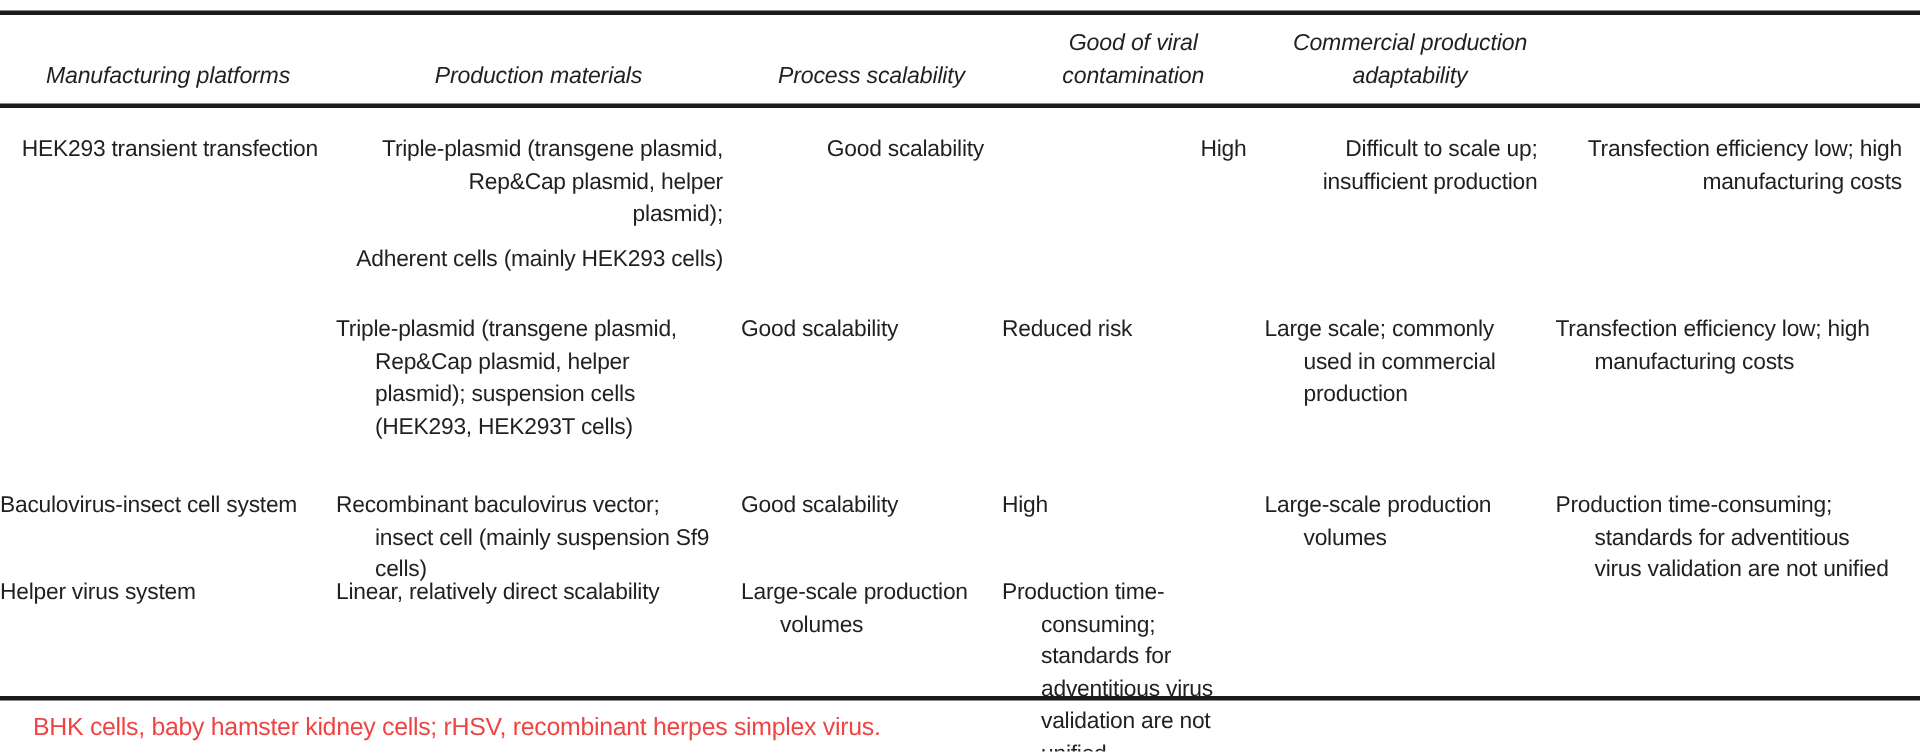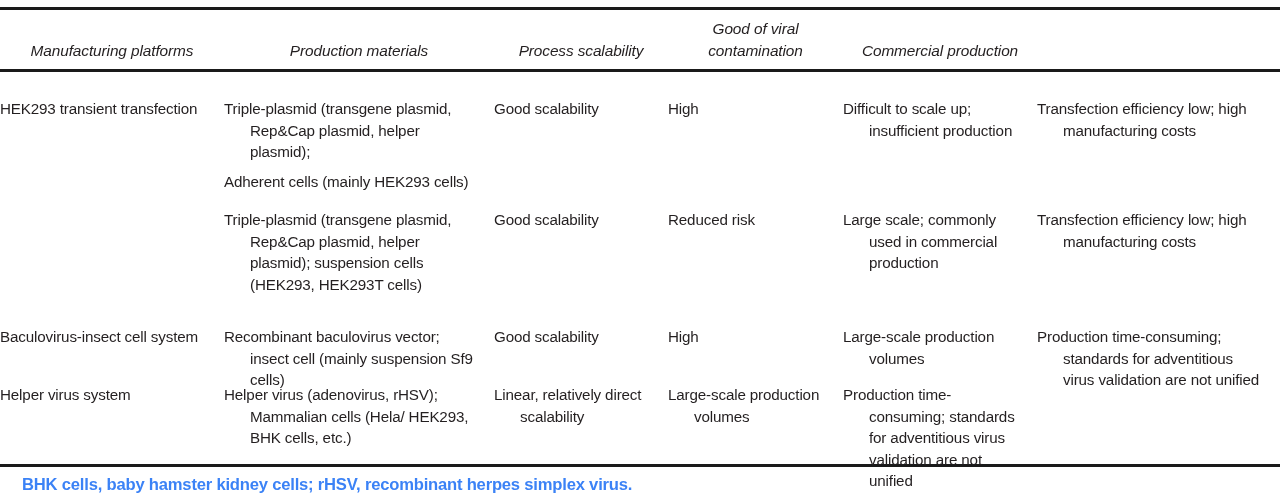--- a/index.html
+++ b/index.html
@@ -69,39 +69,39 @@
     display: flex;
     flex-direction: column;
     justify-content: flex-end;
     min-height: 46px;
   }
   .header-row .cell span { display: block; }
 
   
   .body-row .cell:nth-child(1) { padding-left: 26px; }
 
-  .r1 { top: 98px; }
+  .r1 { top: 89px; text-align: right; }
   .r2 { top: 209px; }
   .r3 { top: 326px; }
   .r4 { top: 384px; }
 
   .sub-block { display: block; }
   .sub-block + .sub-block { margin-top: 8px; }
 
   
   .footnote {
     position: absolute;
     top: 474px;
     left: 22px;
     width: 1240px;
     font-size: 16.6px;
     line-height: 21px;
     letter-spacing: -0.2px;
-    font-weight: 700;
-    color: #3b82f6;
+    font-weight: 400;
+    color: #ef4444;
   }
 </style>
 </head>
 <body>
 
 <div class="table-figure">
 
   <div class="rule rule-top"></div>
   <div class="rule rule-header"></div>
   <div class="rule rule-bottom"></div>
@@ -115,20 +115,21 @@
     </div>
     <div class="cell">
       <span>Process scalability</span>
     </div>
     <div class="cell">
       <span>Good of viral</span>
       <span>contamination</span>
     </div>
     <div class="cell">
       <span>Commercial production</span>
+      <span>adaptability</span>
     </div>
   </div>
 
   <div class="row body-row r1">
     <div class="cell">HEK293 transient transfection</div>
     <div class="cell">
       <span class="sub-block">Triple-plasmid (transgene plasmid, Rep&amp;Cap plasmid, helper plasmid);</span>
       <span class="sub-block">Adherent cells (mainly HEK293 cells)</span>
     </div>
     <div class="cell">Good scalability</div>
@@ -154,23 +155,20 @@
       <span class="sub-block">Recombinant baculovirus vector; insect cell (mainly suspension Sf9 cells)</span>
     </div>
     <div class="cell">Good scalability</div>
     <div class="cell">High</div>
     <div class="cell">Large-scale production volumes</div>
     <div class="cell">Production time-consuming; standards for adventitious virus validation are not unified</div>
   </div>
 
   <div class="row body-row r4">
     <div class="cell">Helper virus system</div>
-    <div class="cell">
-      <span class="sub-block">Helper virus (adenovirus, rHSV); Mammalian cells (Hela/ HEK293, BHK cells, etc.)</span>
-    </div>
     <div class="cell">Linear, relatively direct scalability</div>
     <div class="cell">Large-scale production volumes</div>
     <div class="cell">Production time-consuming; standards for adventitious virus validation are not unified</div>
   </div>
 
   <div class="footnote">BHK cells, baby hamster kidney cells; rHSV, recombinant herpes simplex virus.</div>
 
 </div>
 
 </body></html>

